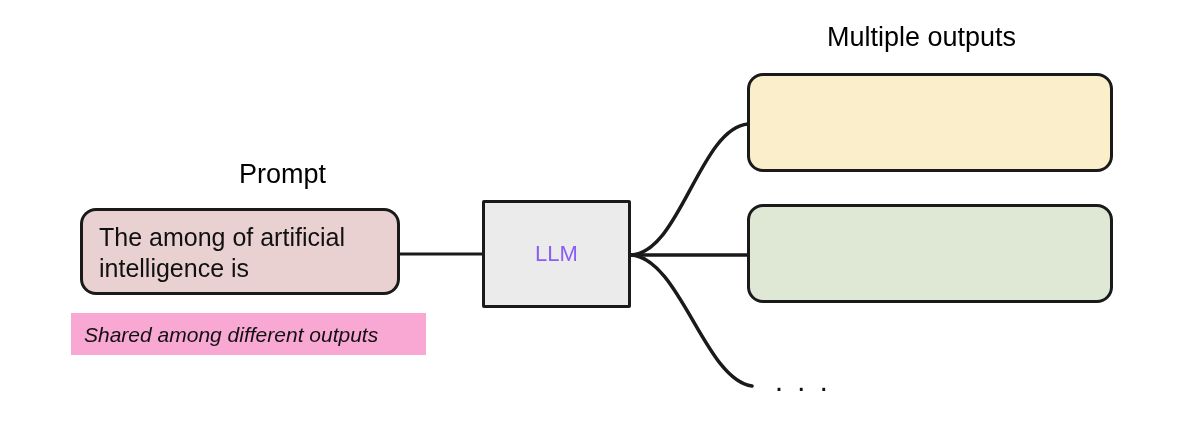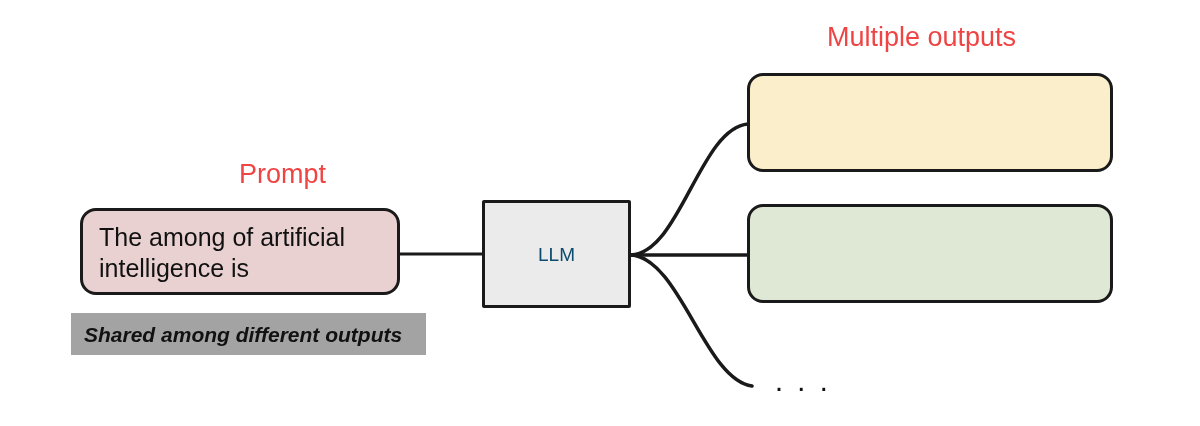--- a/index.html
+++ b/index.html
@@ -32,21 +32,21 @@
     width: 1200px;
     height: 426px;
     pointer-events: none;
   }
 
   
   .caption {
     position: absolute;
     font-size: 27px;
     line-height: 1;
-    color: #ef4444;
+    color: #000000;
     white-space: nowrap;
   }
   #prompt-caption {
     left: 195px;
     top: 161px;
     margin-left: 44px;
   }
   #outputs-caption {
     left: 827px;
     top: 24px;
@@ -82,23 +82,23 @@
     top: 200px;
     width: 149px;
     height: 108px;
     border-radius: 2px;
     background: #ebebeb;
     display: flex;
     align-items: center;
     justify-content: center;
   }
   #llm-box .box-text {
-    font-size: 19px;
+    font-size: 22px;
     line-height: 1;
-    color: #0c4a6e;
+    color: #8b5cf6;
   }
 
   #output-box-1 {
     left: 747px;
     top: 73px;
     width: 366px;
     height: 99px;
     border-radius: 16px;
     background: #faeecb;
   }
@@ -111,24 +111,23 @@
     background: #dfe8d4;
   }
 
   
   #shared-note {
     position: absolute;
     left: 71px;
     top: 313px;
     width: 355px;
     height: 42px;
-    background: #a3a3a3;
+    background: #f9a8d4;
     display: flex;
     align-items: center;
-    font-weight: bold;
   }
   #shared-note .note-text {
     margin-left: 13px;
     font-size: 21px;
     font-style: italic;
     line-height: 1;
     color: #111111;
     white-space: nowrap;
   }
 

